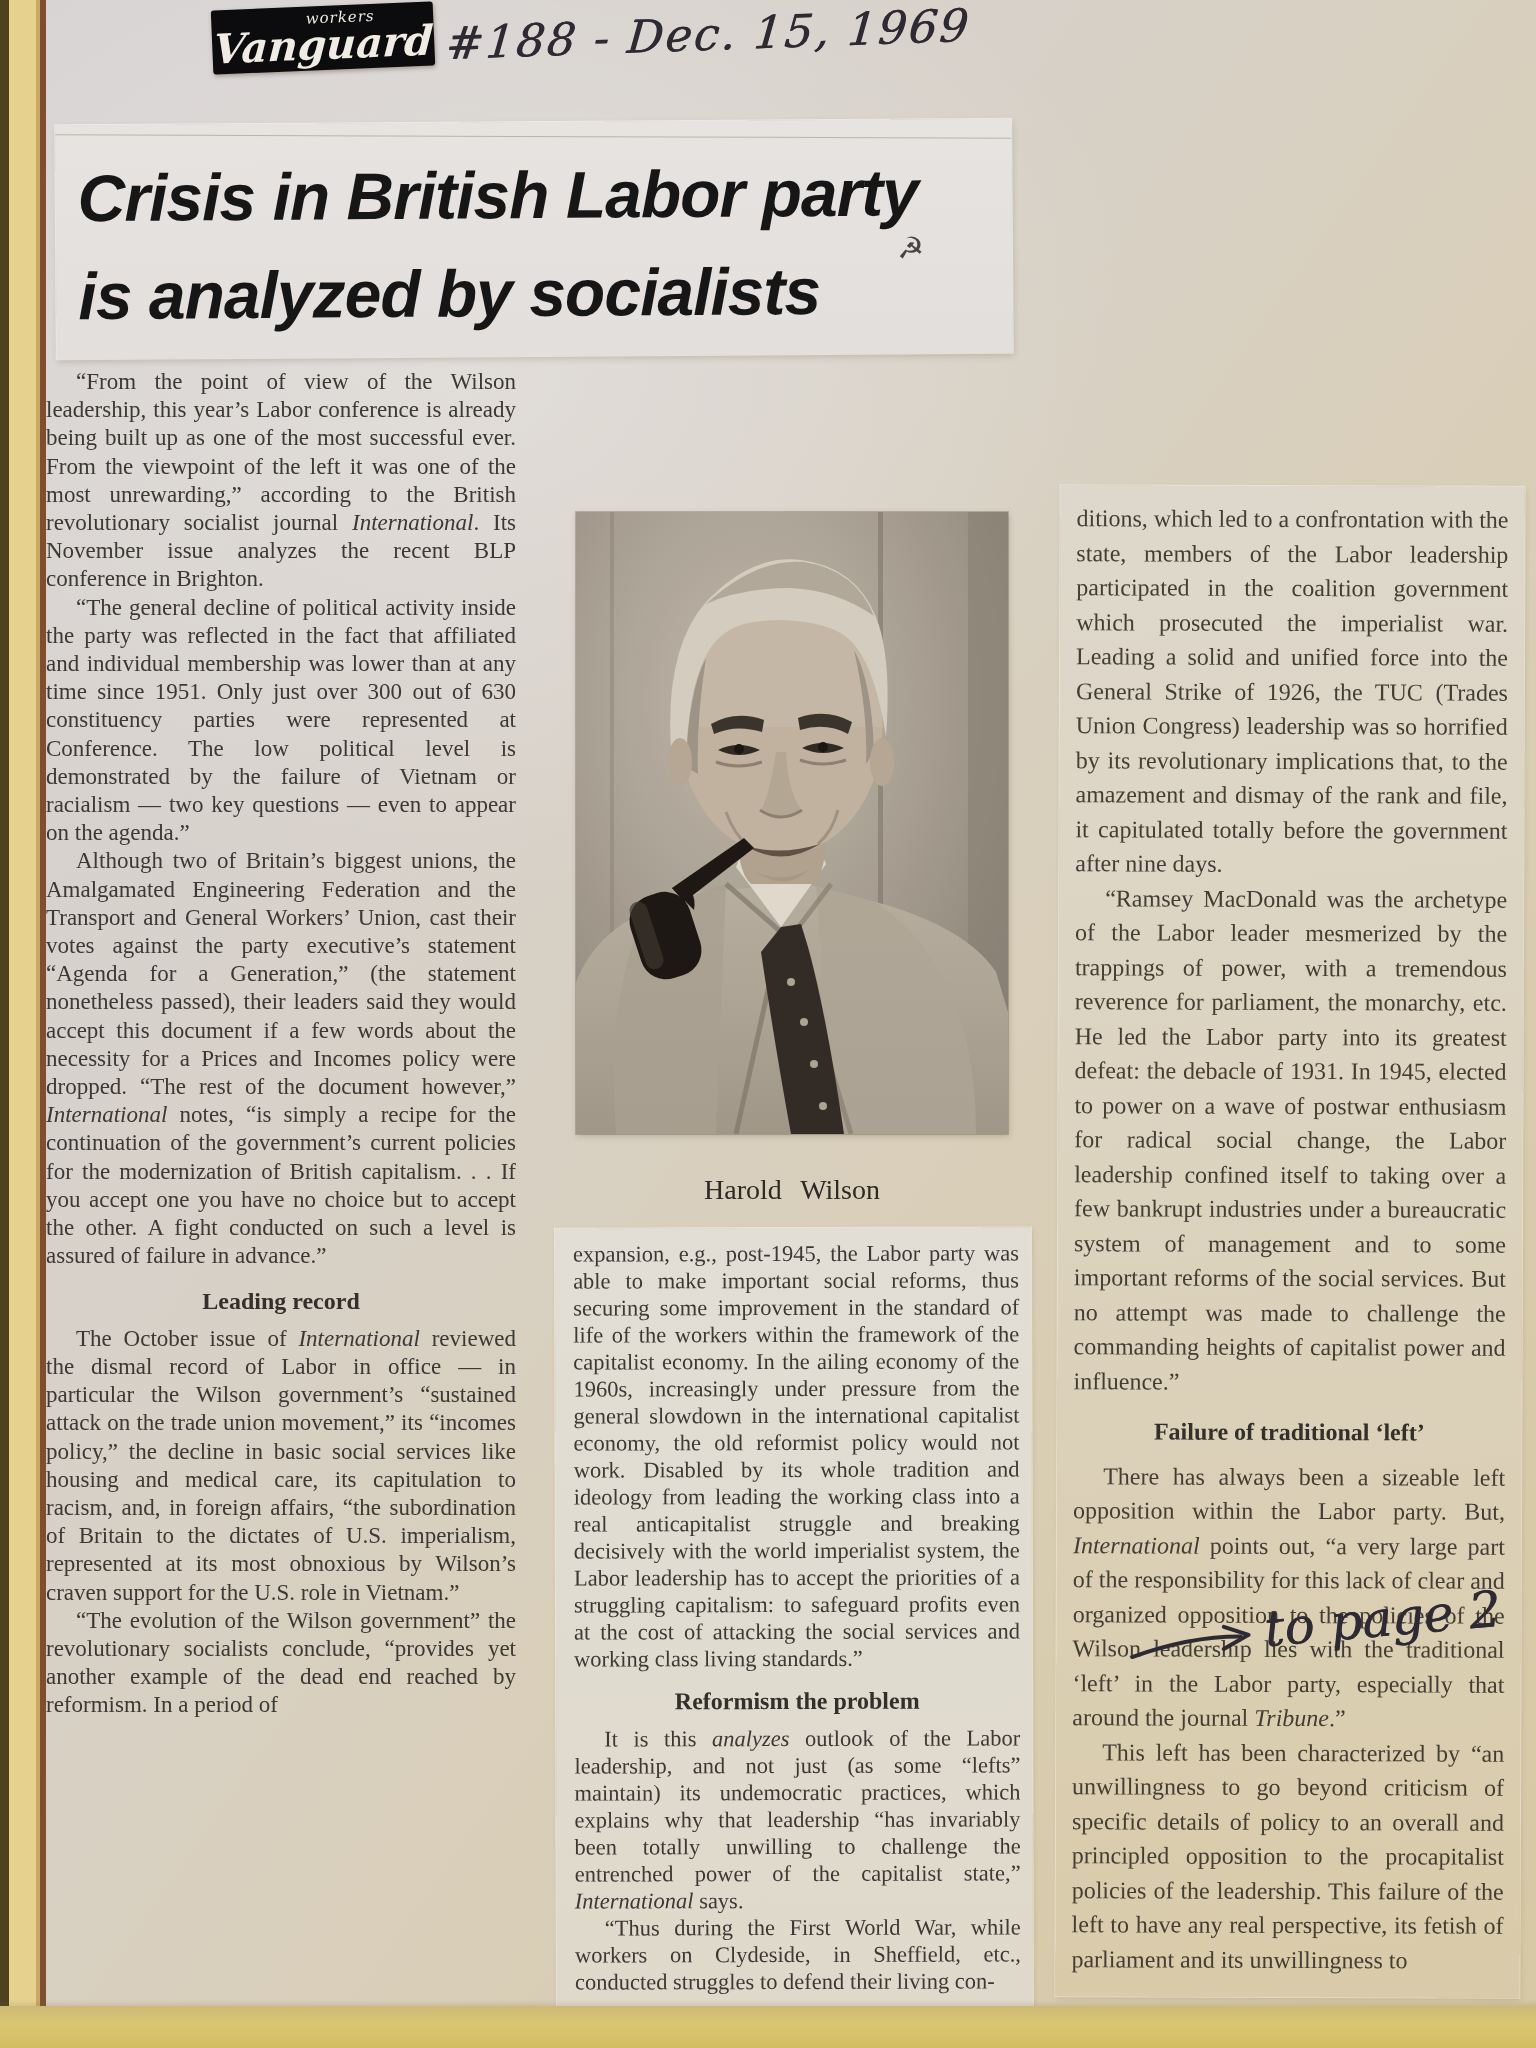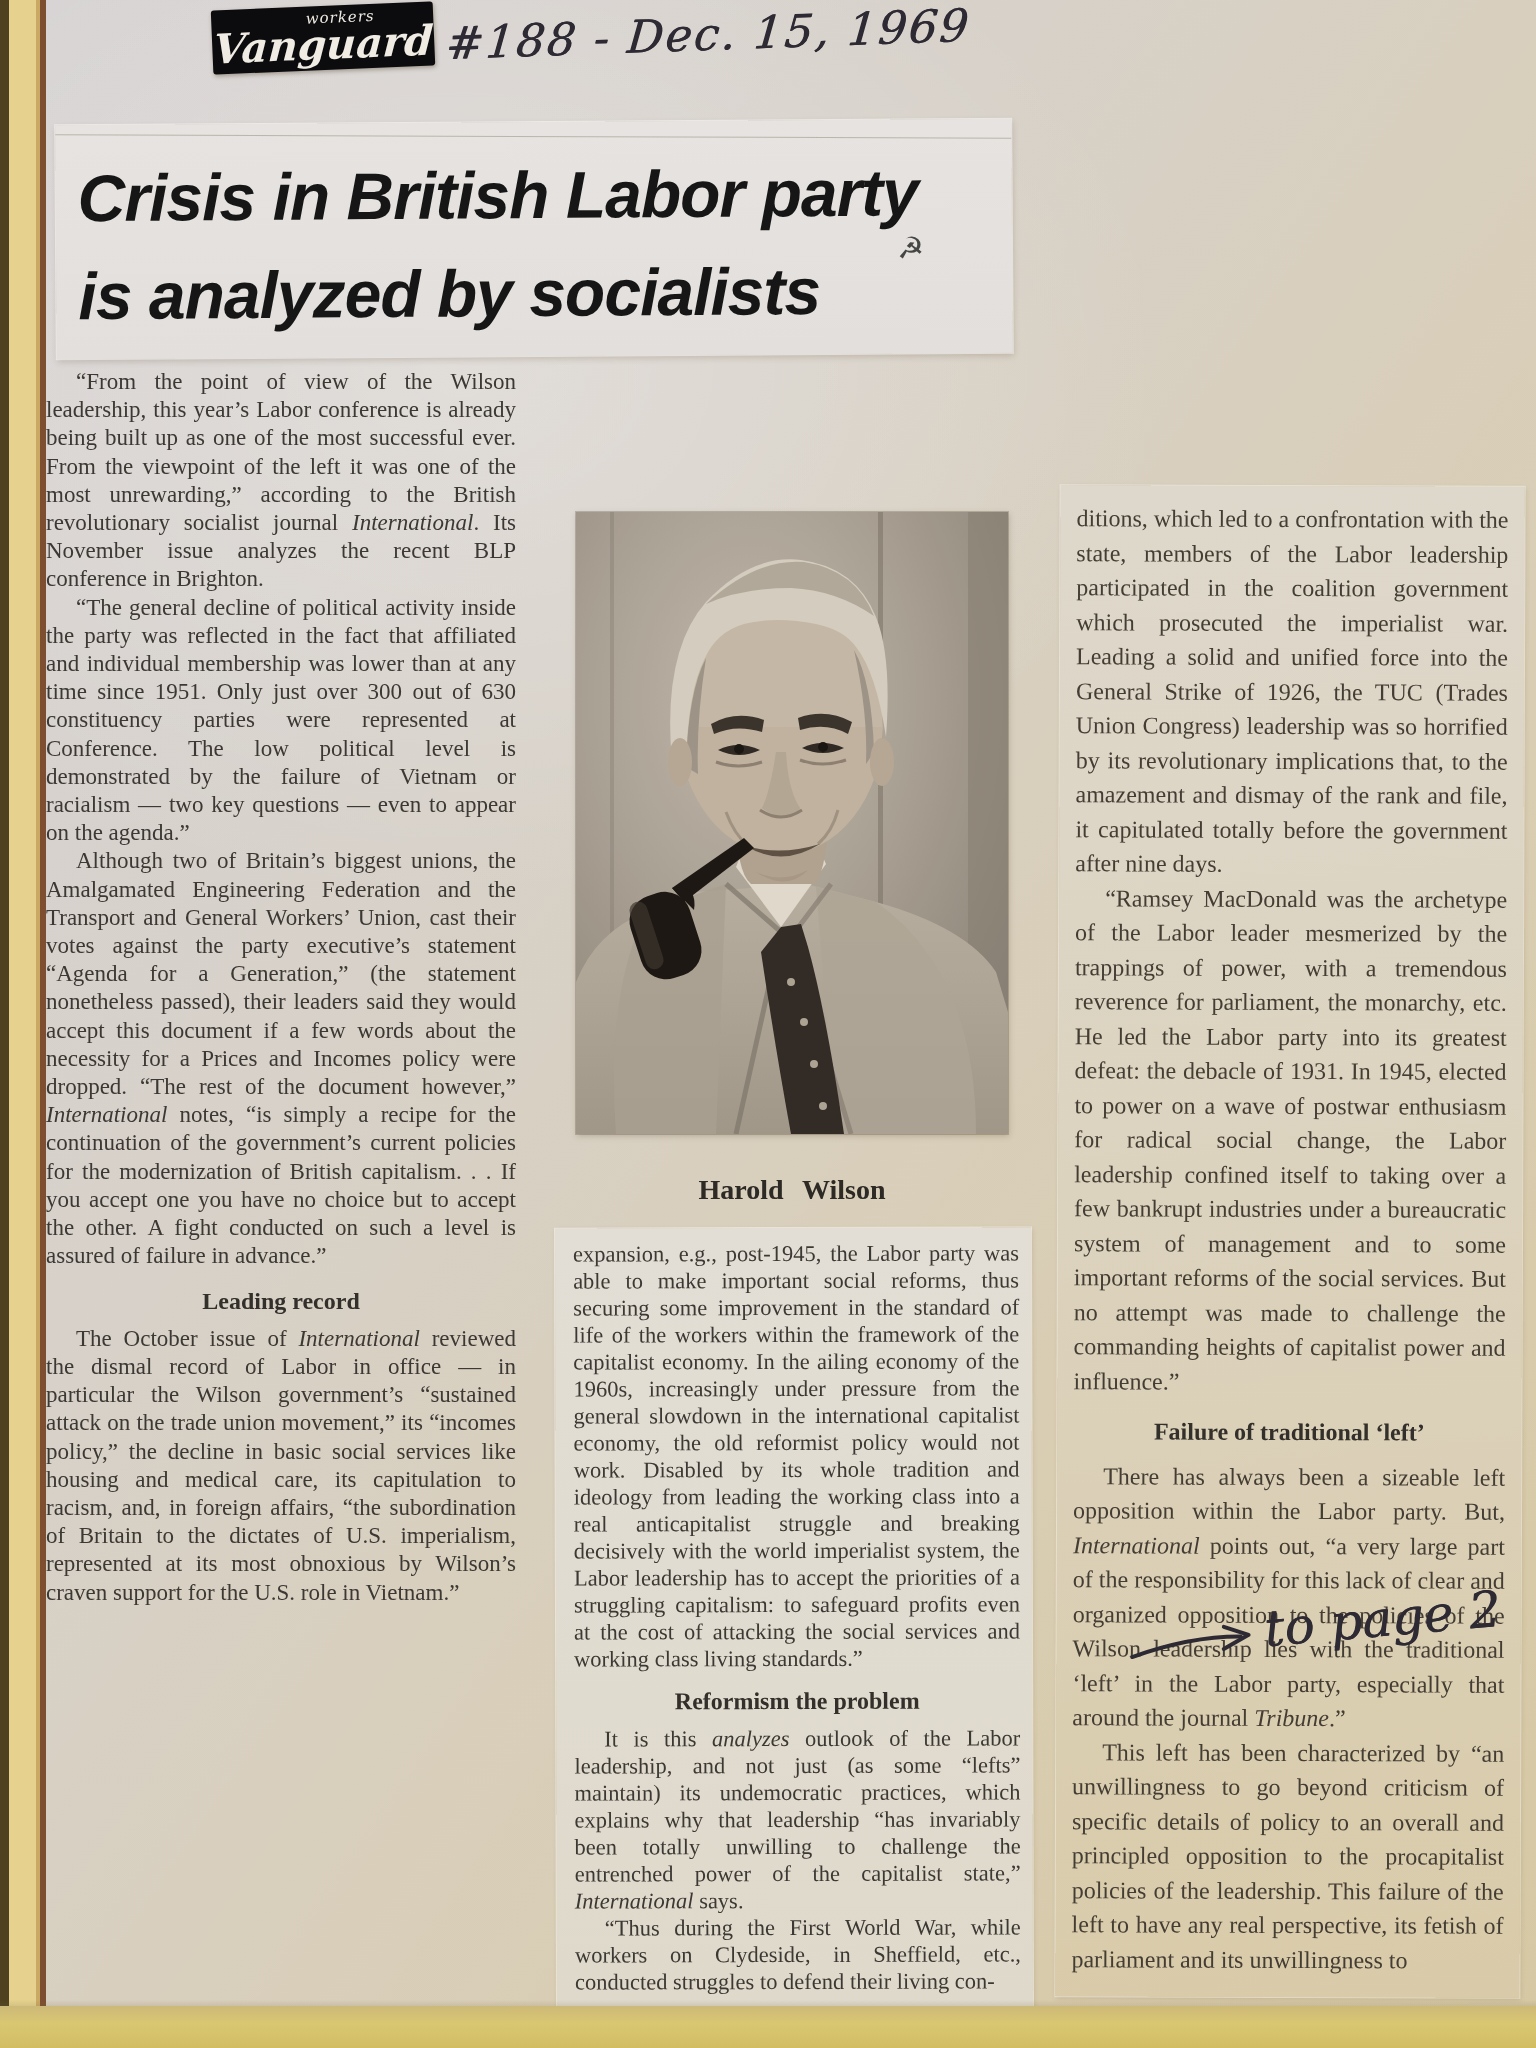--- a/index.html
+++ b/index.html
@@ -61,21 +61,21 @@
     color:#443d33;
     background:linear-gradient(175deg,#ded8cc 0%,#dcd3bf 45%,#d9cba9 100%);
     transform:rotate(.2deg);
     box-shadow:0 0 0 1px rgba(252,250,242,.5),1px 2px 5px rgba(100,80,50,.18);}
 
   
   .photo{position:absolute;left:576px;top:512px;width:432px;height:622px;
     box-shadow:0 0 0 1px rgba(80,65,45,.25),1px 2px 6px rgba(80,65,45,.25);}
   .photo svg{display:block;}
   .caption{position:absolute;left:576px;top:1174px;width:432px;text-align:center;
-    font-weight:bold;font-size:28px;word-spacing:12px;color:#2d2924;}
+    font-weight:normal;font-size:28px;word-spacing:12px;color:#2d2924;}
 
   .page-note{position:absolute;left:1128px;top:1596px;transform:rotate(-5deg);
     font-size:50px;white-space:nowrap;display:flex;align-items:center;gap:6px;
     text-shadow:.6px 0 currentColor;}
   .page-note svg{margin-top:14px;}
   i{}
 </style>
 </head>
 <body>
 
@@ -94,20 +94,21 @@
       <span>is analyzed by socialists</span></h1>
     <span class="hs-mark">☭</span>
   </div>
 
   <div class="col col-left">
     <p>“From the point of view of the Wilson leadership, this year’s Labor conference is already being built up as one of the most successful ever. From the viewpoint of the left it was one of the most unrewarding,” according to the British revolutionary socialist journal <i>International</i>. Its November issue analyzes the recent BLP conference in Brighton.</p>
     <p>“The general decline of political activity inside the party was reflected in the fact that affiliated and individual membership was lower than at any time since 1951. Only just over 300 out of 630 constituency parties were represented at Conference. The low political level is demonstrated by the failure of Vietnam or racialism — two key questions — even to appear on the agenda.”</p>
     <p>Although two of Britain’s biggest unions, the Amalgamated Engineering Federation and the Transport and General Workers’ Union, cast their votes against the party executive’s statement “Agenda for a Generation,” (the statement nonetheless passed), their leaders said they would accept this document if a few words about the necessity for a Prices and Incomes policy were dropped. “The rest of the document however,” <i>International</i> notes, “is simply a recipe for the continuation of the government’s current policies for the modernization of British capitalism. . . If you accept one you have no choice but to accept the other. A fight conducted on such a level is assured of failure in advance.”</p>
     <div class="sub">Leading record</div>
     <p>The October issue of <i>International</i> reviewed the dismal record of Labor in office — in particular the Wilson government’s “sustained attack on the trade union movement,” its “incomes policy,” the decline in basic social services like housing and medical care, its capitulation to racism, and, in foreign affairs, “the subordination of Britain to the dictates of U.S. imperialism, represented at its most obnoxious by Wilson’s craven support for the U.S. role in Vietnam.”</p>
+    <p>“The evolution of the Wilson government” the revolutionary socialists conclude, “provides yet another example of the dead end reached by reformism. In a period of</p>
   </div>
 
   <div class="photo">
     <svg width="432" height="622" viewBox="0 0 432 622" xmlns="http://www.w3.org/2000/svg">
       <defs>
         <radialGradient id="bglight" cx="40%" cy="30%" r="75%">
           <stop offset="0%" stop-color="#c3bbae"></stop>
           <stop offset="55%" stop-color="#a9a194"></stop>
           <stop offset="100%" stop-color="#8f877b"></stop>
         </radialGradient>

